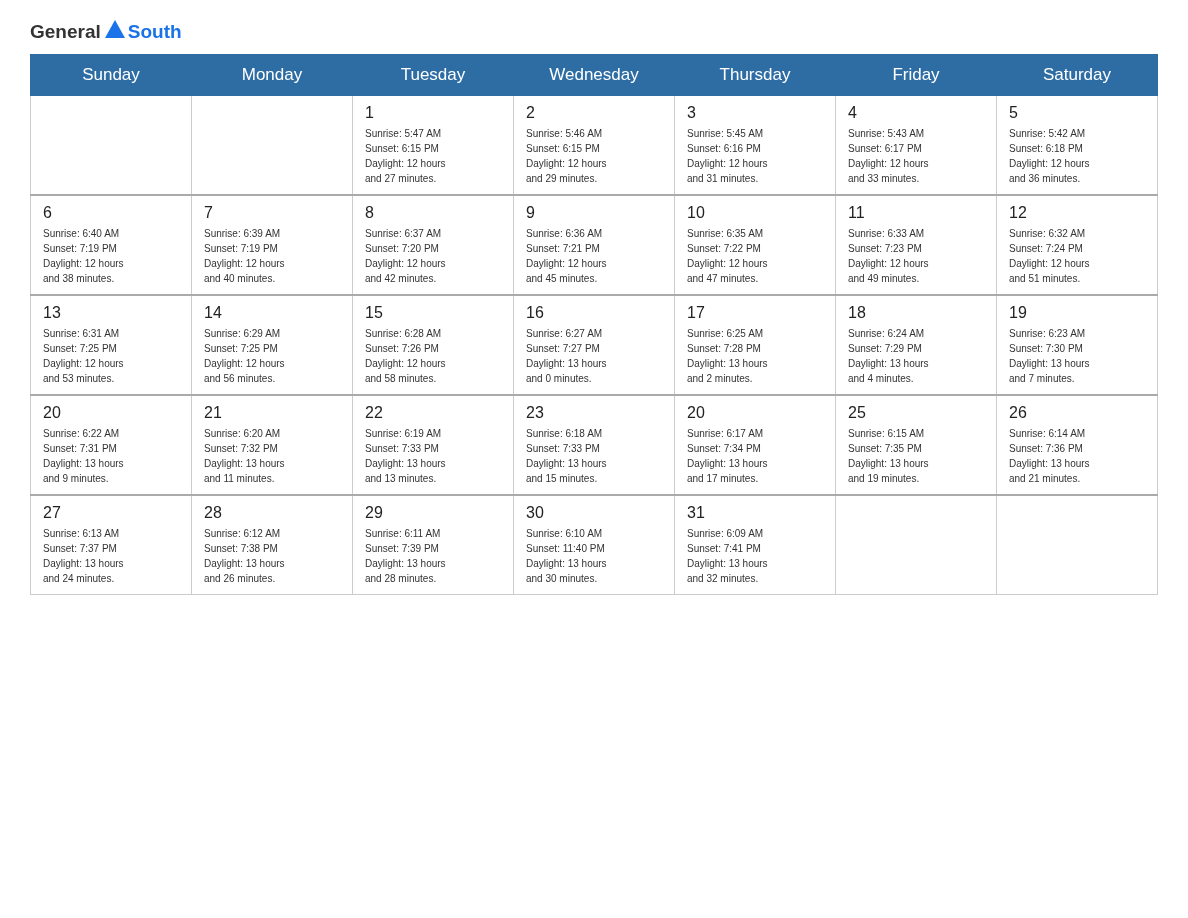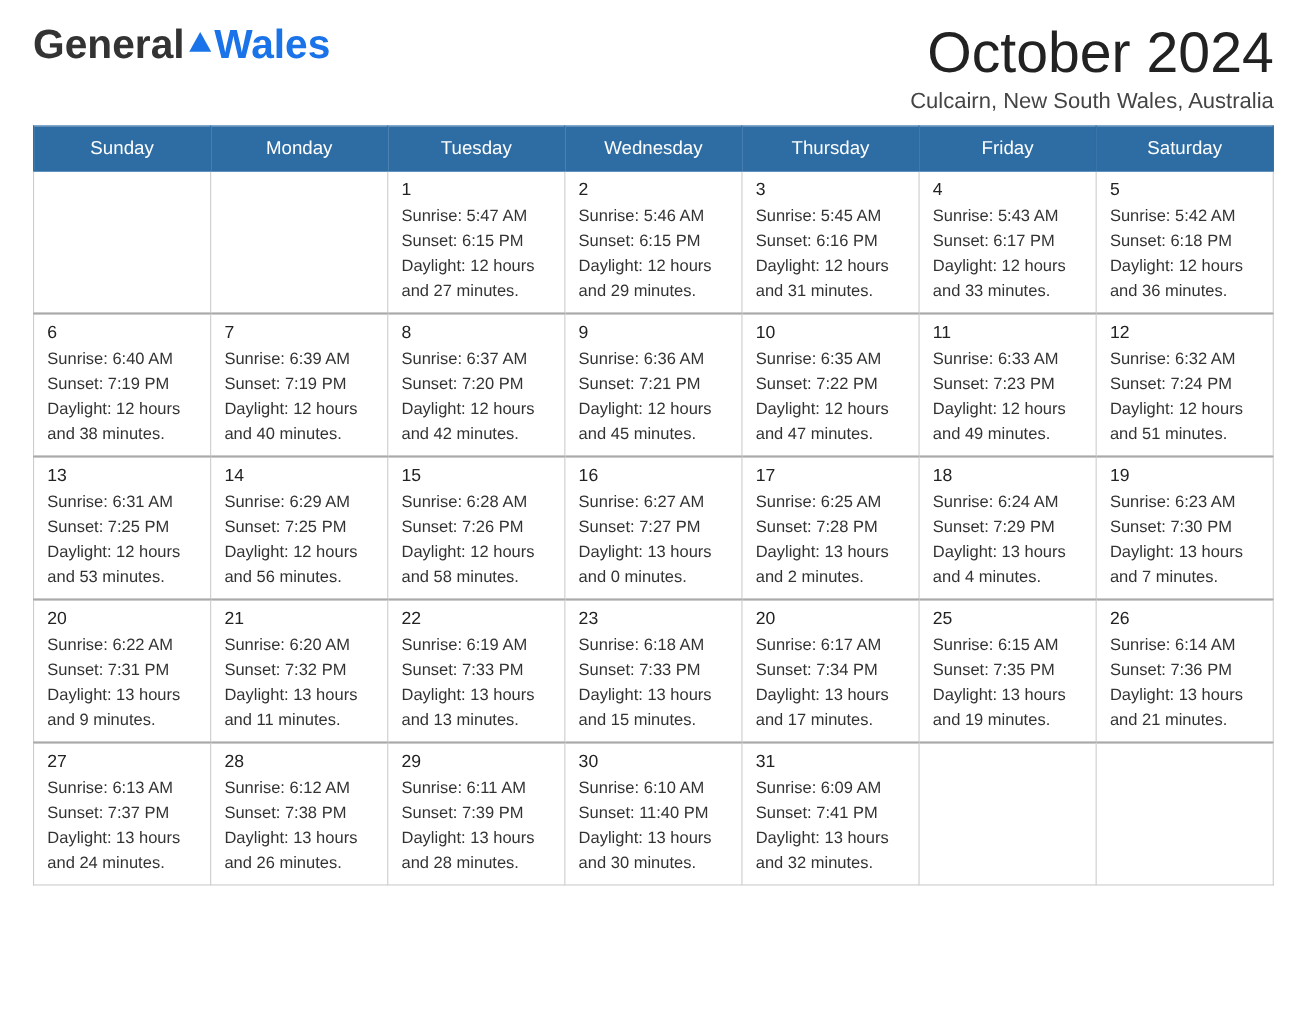--- a/index.html
+++ b/index.html
@@ -17,21 +17,21 @@
       margin-bottom: 10px;
     }
     .logo-area {
       display: flex;
       flex-direction: column;
       align-items: flex-start;
     }
     .logo-text {
       display: flex;
       align-items: center;
-      font-size: 37px;
+      font-size: 19px;
       font-weight: bold;
     }
     .logo-general {
       color: #333333;
     }
     .logo-blue {
       color: #1a73e8;
     }
     .title-area {
       text-align: right;
@@ -72,47 +72,43 @@
       background: #ffffff;
     }
     .day-number {
       font-size: 16px;
       color: #222222;
       font-weight: normal;
       display: block;
       margin-bottom: 4px;
     }
     .day-detail {
-      font-size: 15px;
+      font-size: 10px;
       color: #333333;
       line-height: 1.5;
     }
     .empty-cell {
       background: #ffffff;
     }
     tr:not(:last-child) td {
       border-bottom: 2px solid #aaaaaa;
     }
   </style>
 </head>
 <body>
 
 <div class="header-section">
   <div class="logo-area">
     <div class="logo-text">
       <span class="logo-general">General</span>
       <svg width="24" height="24" viewBox="0 0 24 24" style="margin: 0 1px 0 2px; position:relative; top:-2px;">
         <polygon points="12,2 22,20 2,20" fill="#1a73e8"></polygon>
       </svg>
-      <span class="logo-blue">Wales</span>
+      <span class="logo-blue">South</span>
     </div>
-  </div>
-  <div class="title-area">
-    <div class="month-title">October 2024</div>
-    <div class="location-subtitle">Culcairn, New South Wales, Australia</div>
   </div>
 </div>
 
 <table class="calendar-table">
   <thead>
     <tr>
       <th>Sunday</th>
       <th>Monday</th>
       <th>Tuesday</th>
       <th>Wednesday</th>

